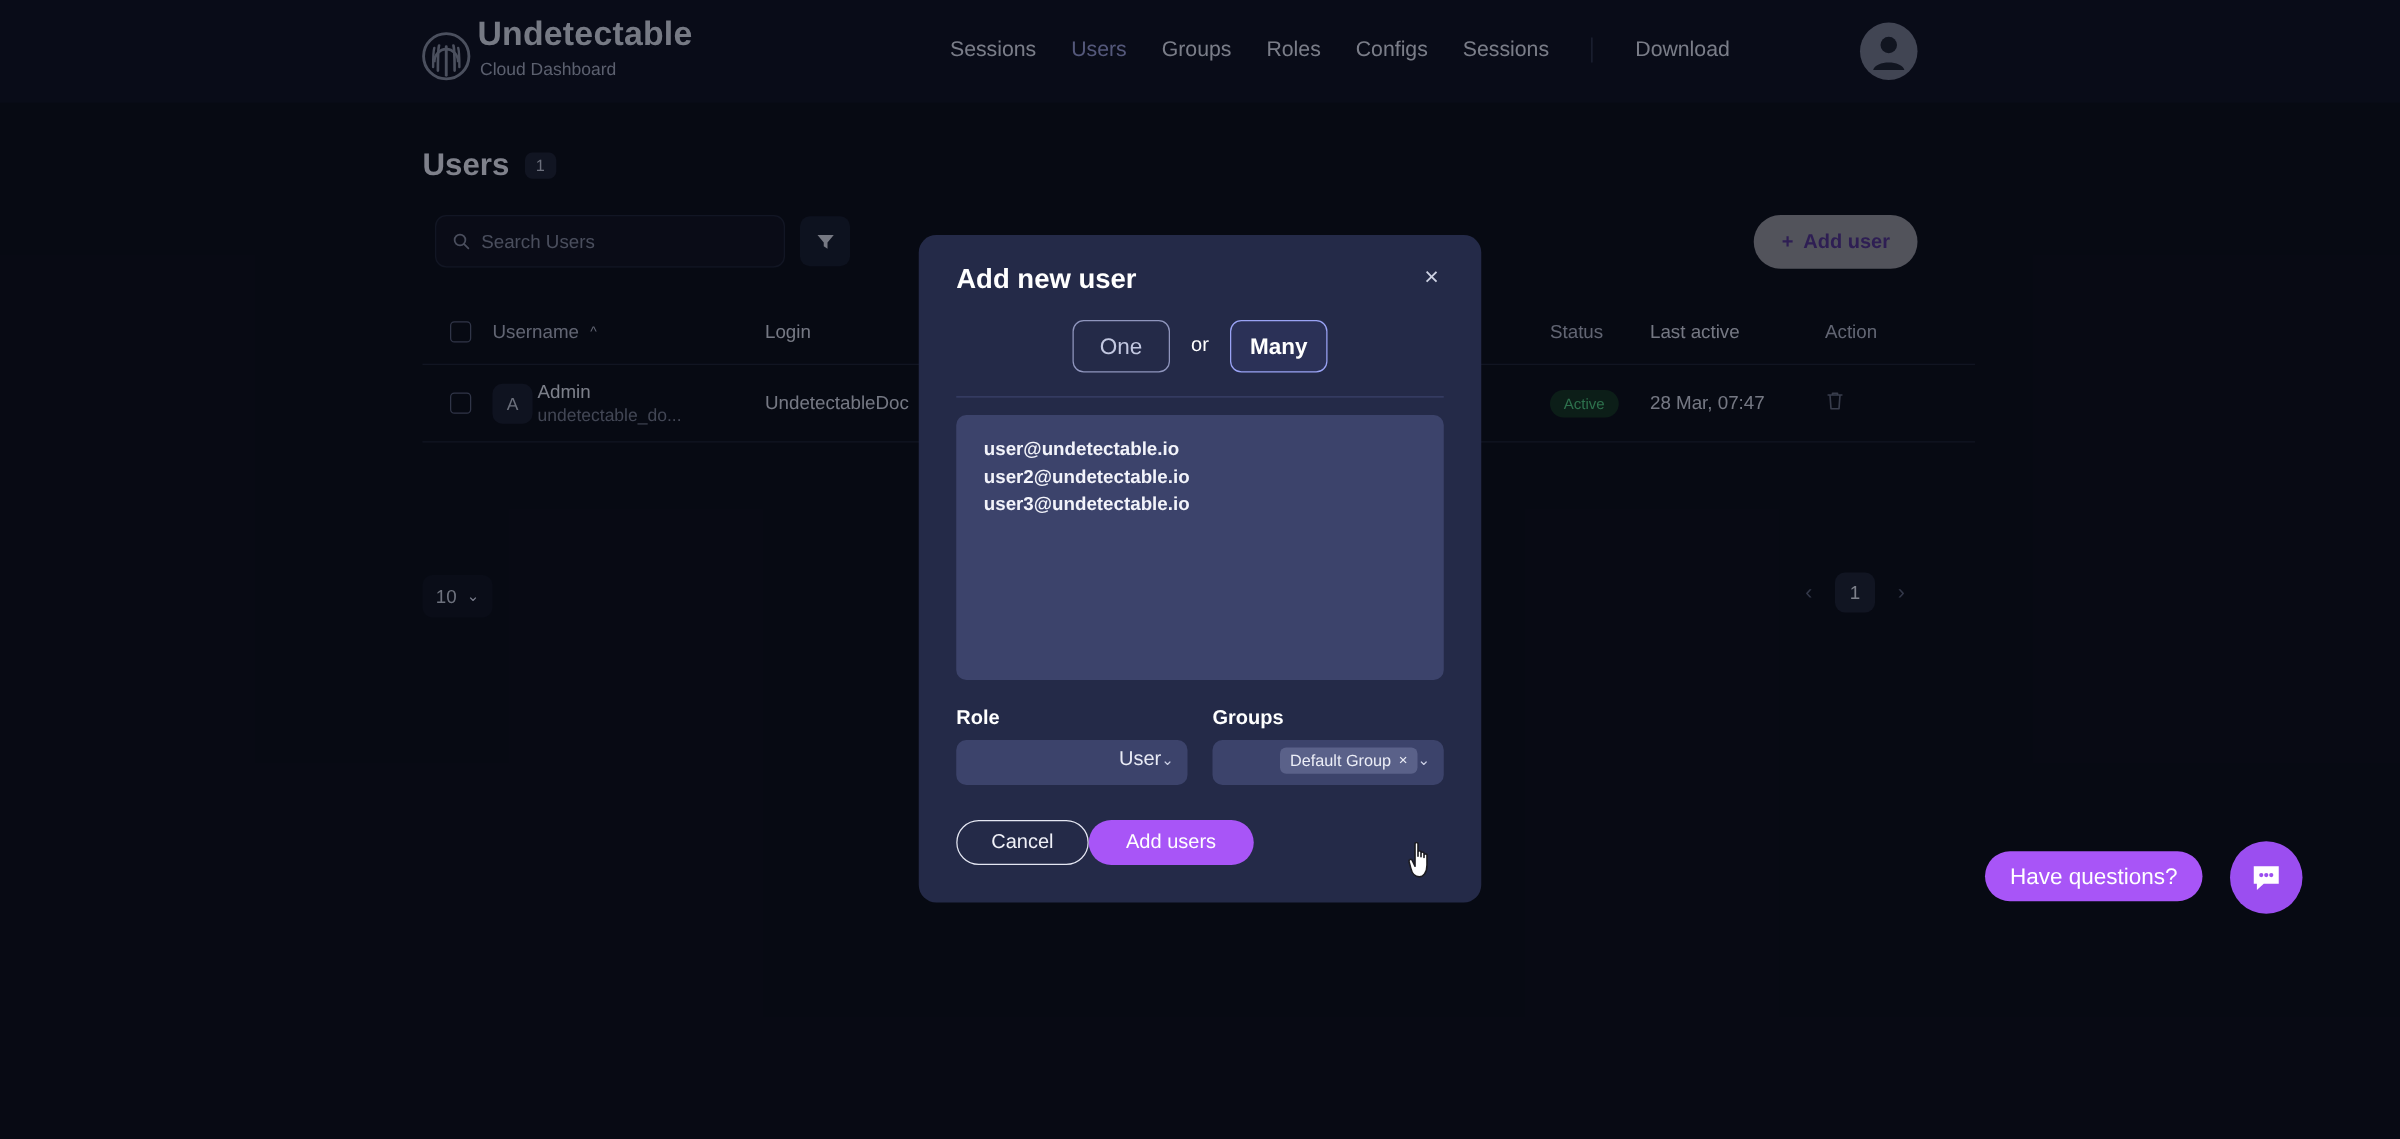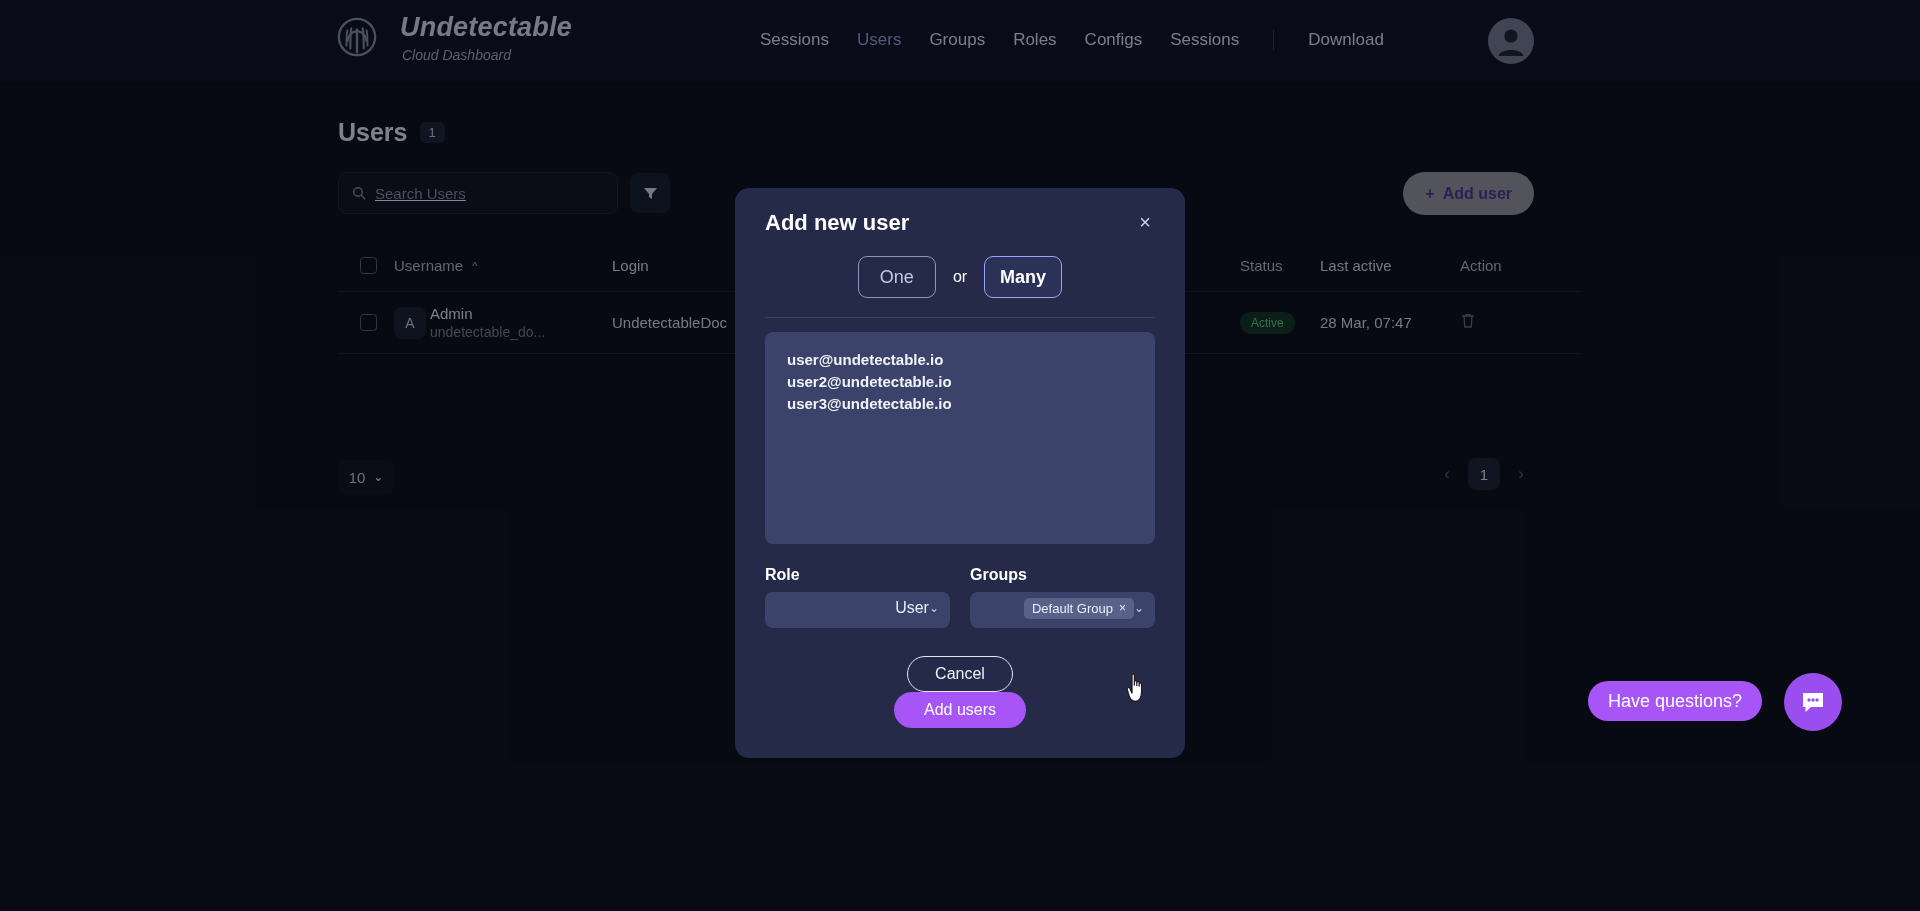--- a/index.html
+++ b/index.html
@@ -29,23 +29,22 @@
     background: #0d1020;
     display: flex;
     align-items: center;
   }
 
   .brand {
     position: absolute;
     left: 336px;
     top: 10px;
     display: flex;
-    align-items: flex-start;
-    gap: 22px;
-    font-style: italic;
+    align-items: flex-end;
+    gap: 4px;
   }
   .brand-logo {
     width: 42px; height: 42px;
     margin-top: 6px;
     flex: 0 0 auto;
   }
   .brand-text { display: flex; flex-direction: column; }
   .brand-title {
     font-size: 27px;
     font-weight: bold;
@@ -102,22 +101,22 @@
   .count-badge {
     background: #1b1f31;
     border-radius: 6px;
     font-size: 13px;
     color: #b6bbcb;
     padding: 3px 9px;
   }
 
   .toolbar {
     position: absolute;
-    left: 338px; top: 90px;
-    display: flex; align-items: center; gap: 12px; text-decoration: underline;
+    left: 348px; top: 90px;
+    display: flex; align-items: center; gap: 12px;
   }
   .search-box {
     width: 280px; height: 42px;
     background: #11152480;
     border: 1px solid #1d2234;
     border-radius: 9px;
     display: flex; align-items: center;
     gap: 9px; padding: 0 13px;
     cursor: text;
   }
@@ -340,23 +339,22 @@
     border-radius: 5px;
     font-size: 13px;
     color: #eceef7;
     padding: 3px 8px;
     display: inline-flex; align-items: center; gap: 6px;
   }
   .chip-x { cursor: pointer; font-size: 12px; }
   .caret { color: #cfd3e8; font-size: 12px; }
 
   .modal-actions {
-    display: flex; align-items: center; justify-content: space-between;
+    display: flex; align-items: center; 
     margin-top: 28px;
-    flex-direction: column;
   }
   .btn-cancel {
     height: 36px; padding: 0 27px;
     border-radius: 19px;
     border: 1.3px solid #e4e6f2;
     background: transparent;
     color: #f0f1f8;
     font-size: 16px;
     cursor: pointer;
     font-family: inherit;

